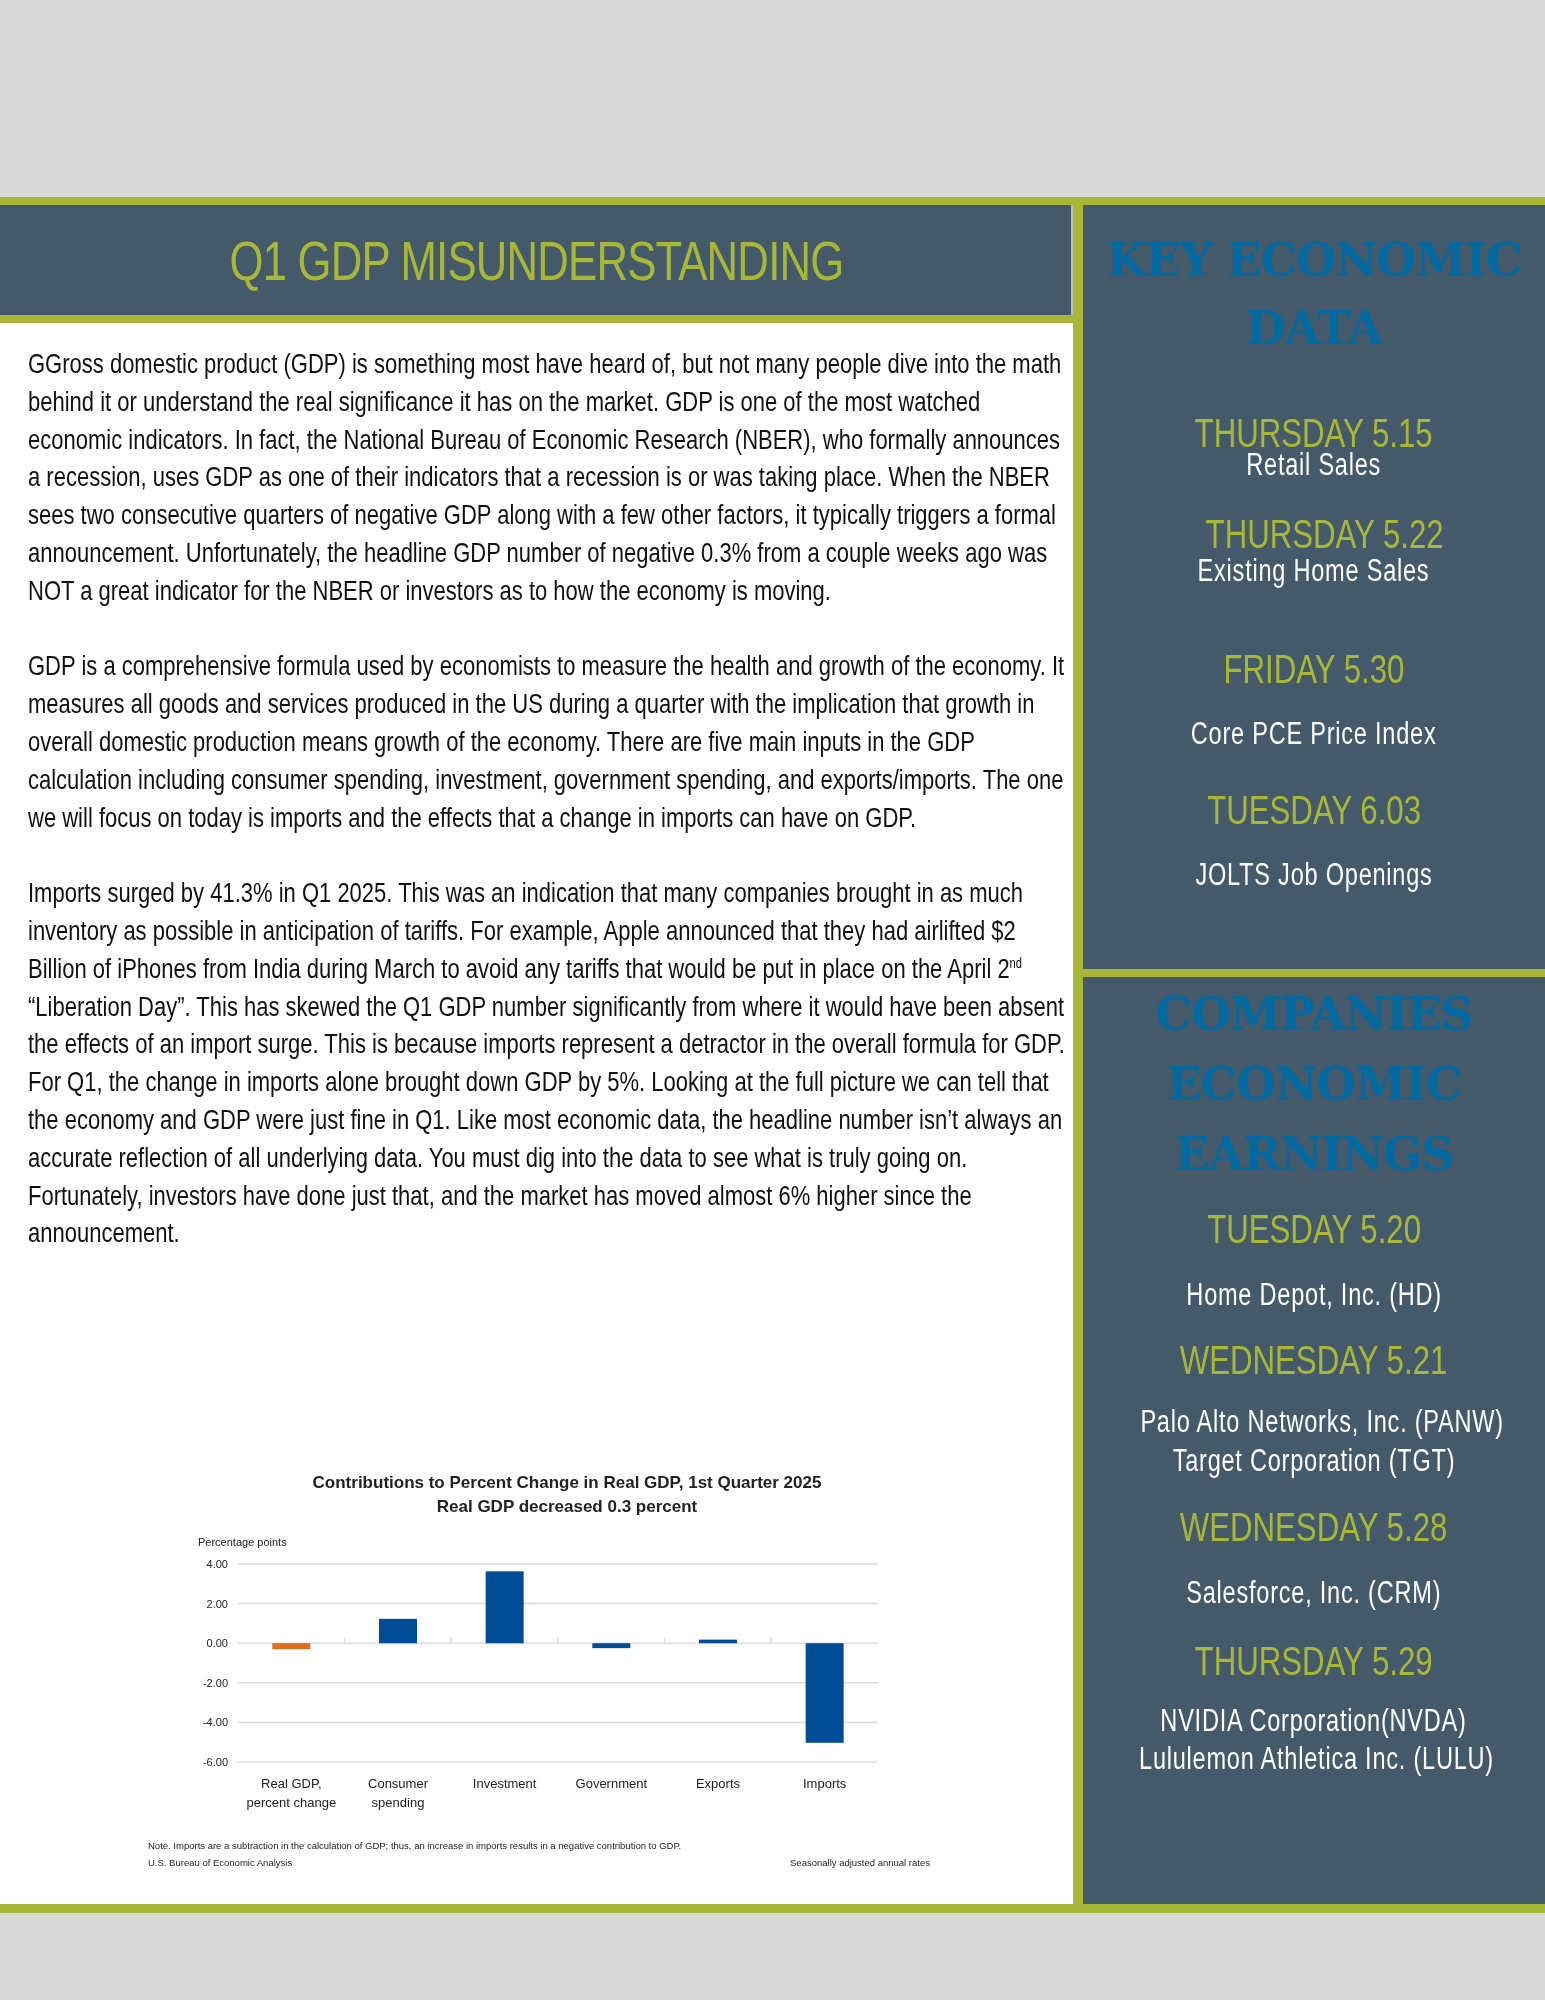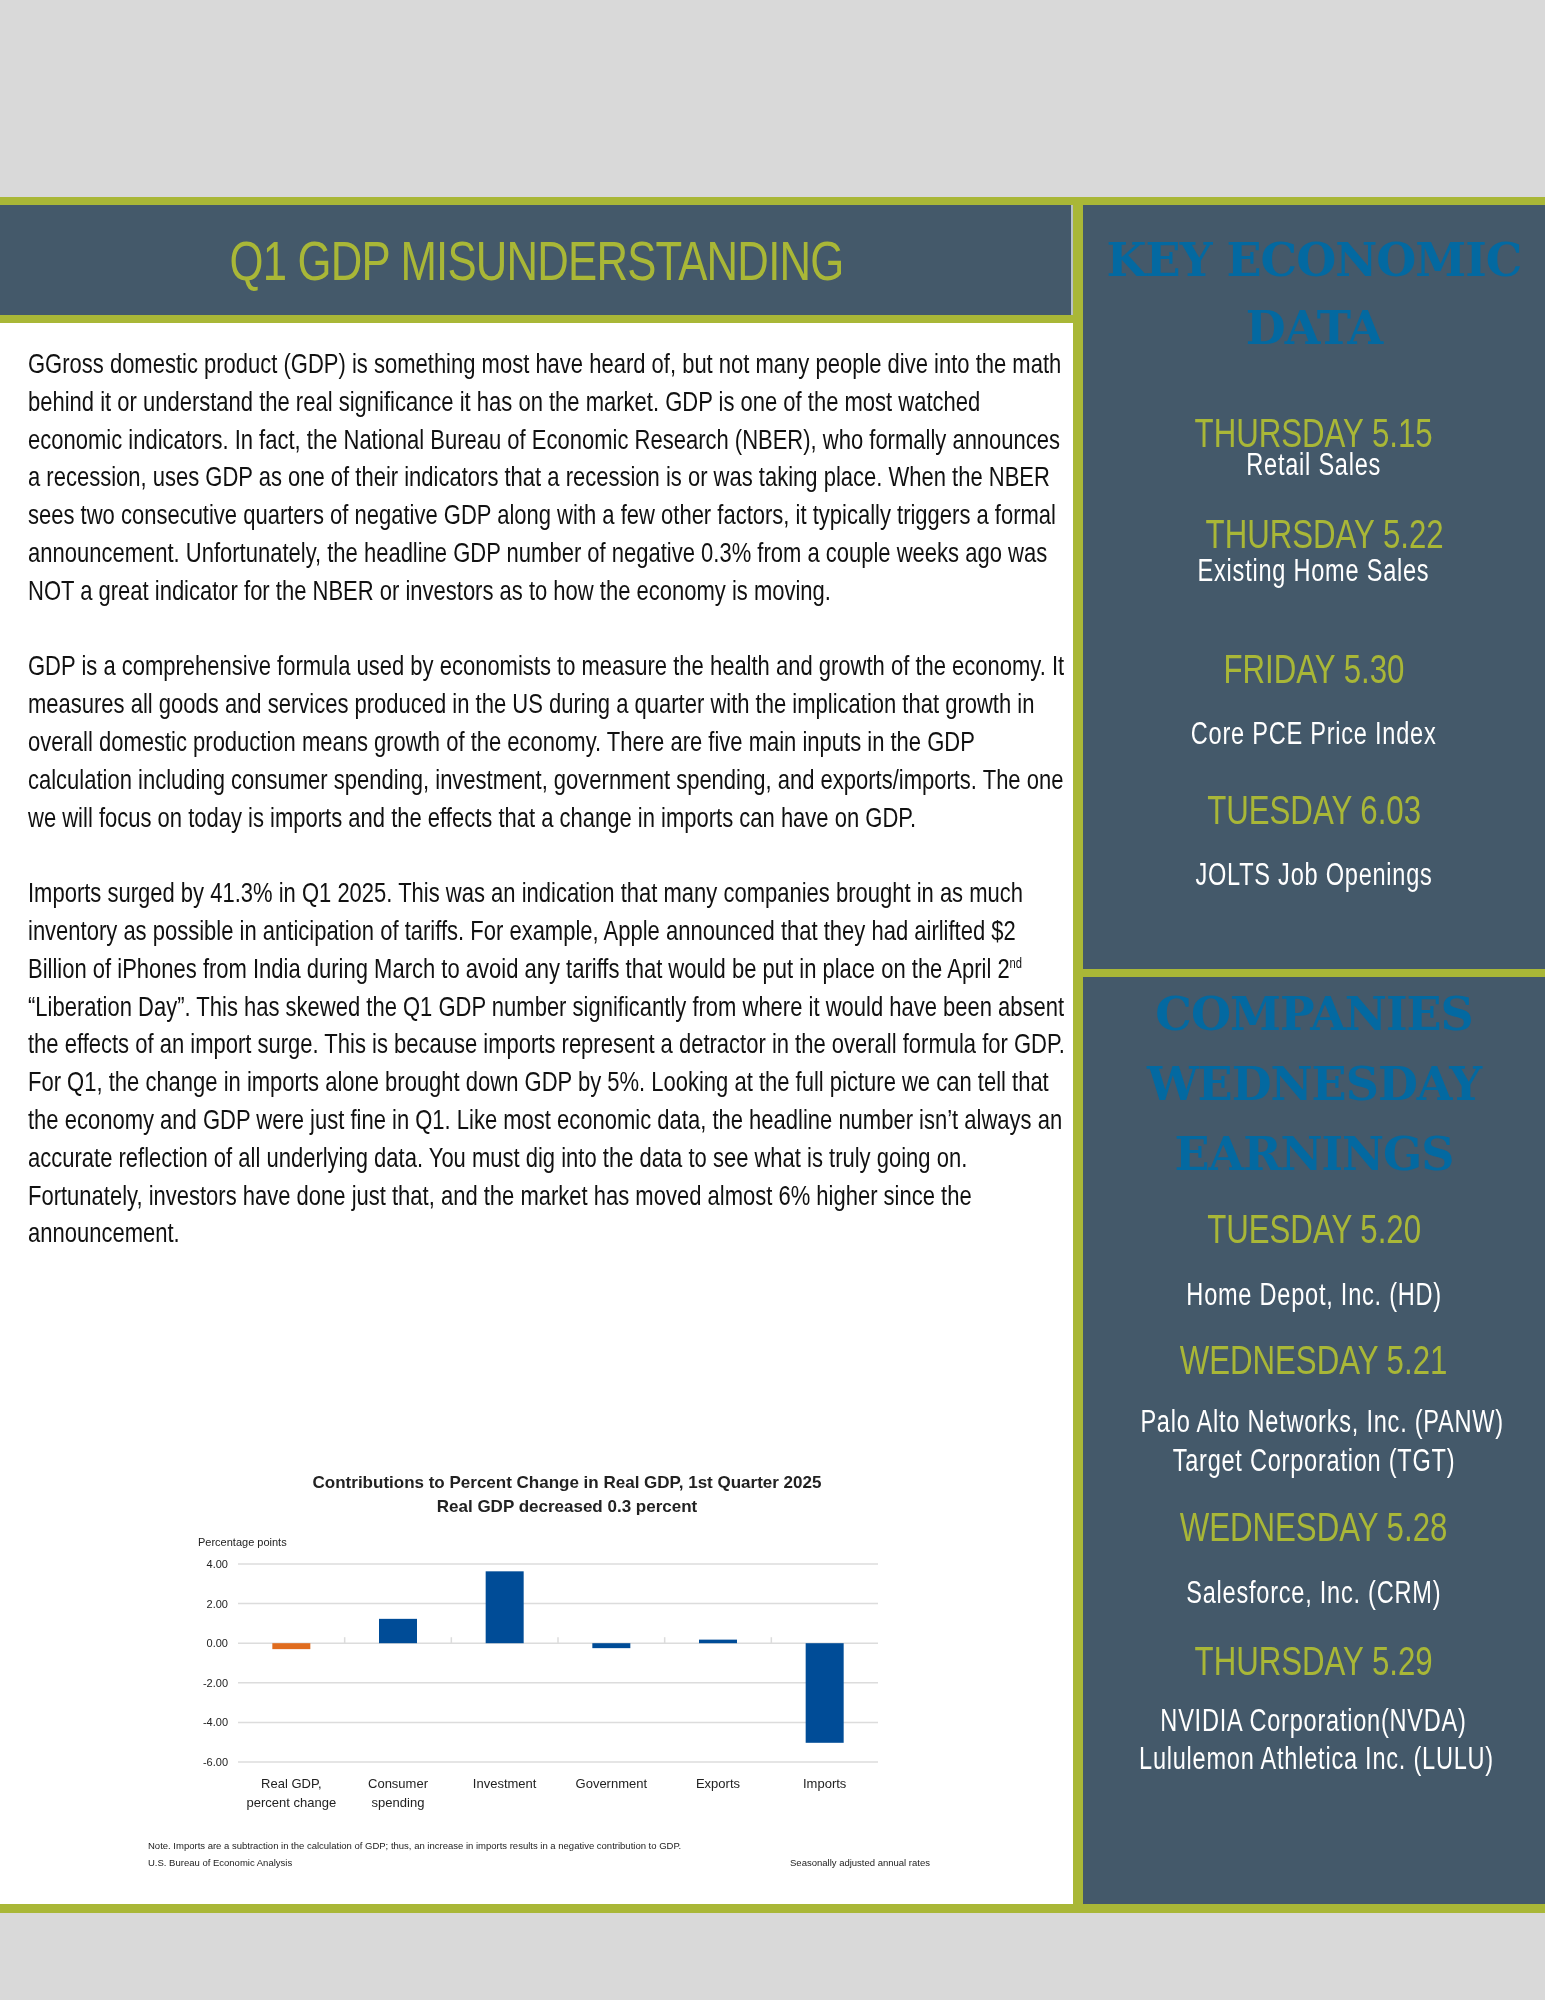--- a/index.html
+++ b/index.html
@@ -82,21 +82,21 @@
 <div class="rp-date" style="top:385px;margin-top:24px;"><span>THURSDAY 5.15</span></div>
 <div class="rp-item" style="top:446px;"><span>Retail Sales</span></div>
 <div class="rp-date" style="top:510px;padding-left:11px;"><span>THURSDAY 5.22</span></div>
 <div class="rp-item" style="top:552px;"><span>Existing Home Sales</span></div>
 <div class="rp-date" style="top:645px;"><span>FRIDAY 5.30</span></div>
 <div class="rp-item" style="top:715px;"><span>Core PCE Price Index</span></div>
 <div class="rp-date" style="top:786px;"><span>TUESDAY 6.03</span></div>
 <div class="rp-item" style="top:856px;"><span>JOLTS Job Openings</span></div>
 
 <div class="rp-heading" style="top:980px;">COMPANIES</div>
-<div class="rp-heading" style="top:1050px;">WEDNESDAY</div>
+<div class="rp-heading" style="top:1050px;">ECONOMIC</div>
 <div class="rp-heading" style="top:1120px;">EARNINGS</div>
 
 <div class="rp-date" style="top:1205px;"><span>TUESDAY 5.20</span></div>
 <div class="rp-item" style="top:1276px;"><span>Home Depot, Inc. (HD)</span></div>
 <div class="rp-date" style="top:1336px;"><span>WEDNESDAY 5.21</span></div>
 <div class="rp-item" style="top:1403px;"><span>Palo Alto Networks, Inc. (PANW)</span></div>
 <div class="rp-item" style="top:1442px;"><span>Target Corporation (TGT)</span></div>
 <div class="rp-date" style="top:1503px;"><span>WEDNESDAY 5.28</span></div>
 <div class="rp-item" style="top:1574px;"><span>Salesforce, Inc. (CRM)</span></div>
 <div class="rp-date" style="top:1637px;"><span>THURSDAY  5.29</span></div>

